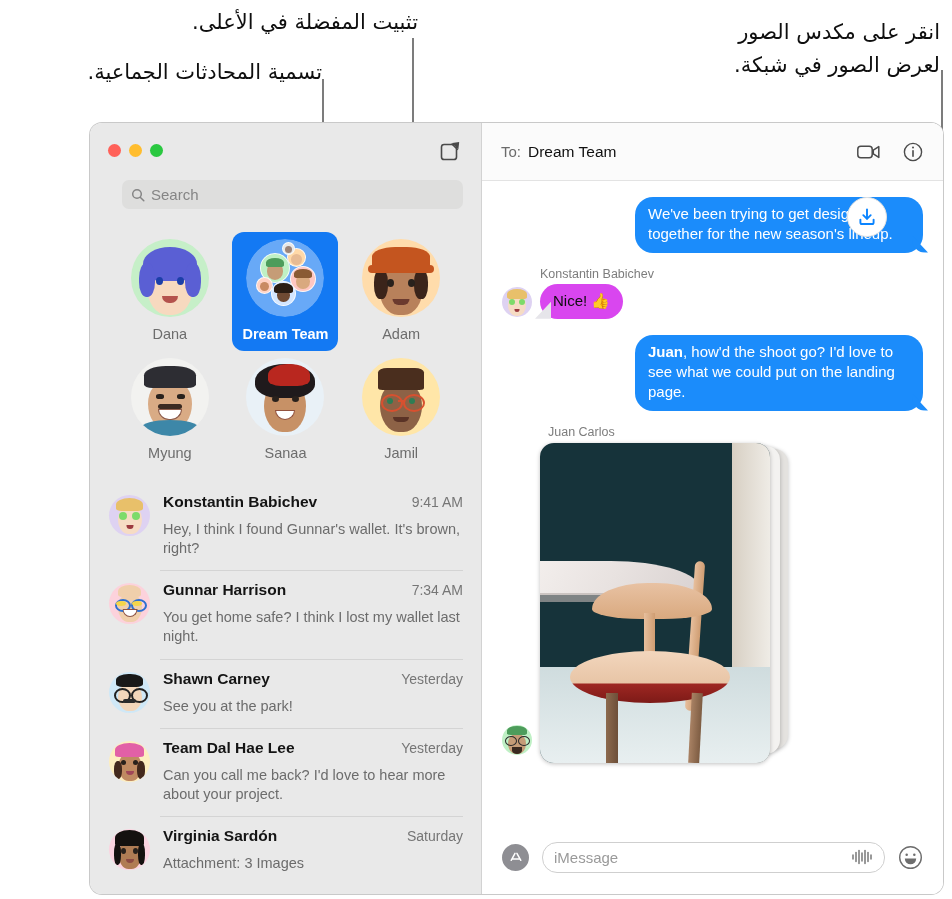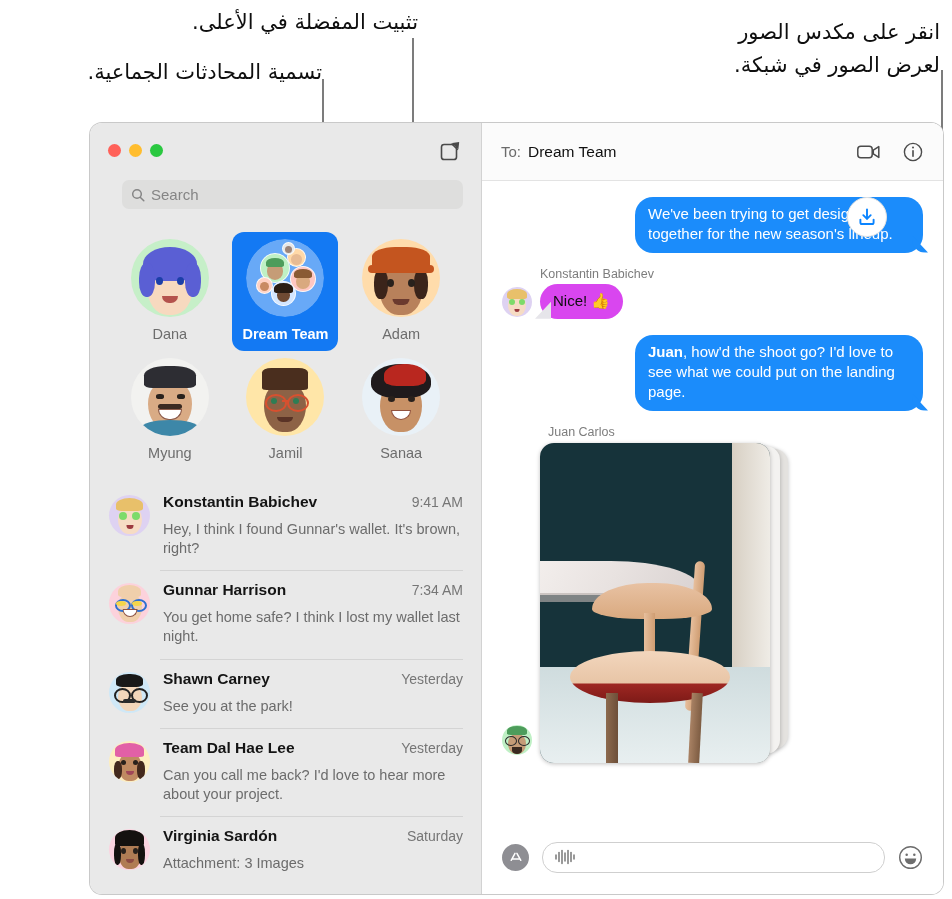--- a/index.html
+++ b/index.html
@@ -513,47 +513,47 @@
             <div class="eye" style="left:46px;top:36px;width:8px;height:5px;border-radius:40%;"></div>
             <div class="hairblob" style="left:27px;top:46px;width:24px;height:5px;background:#3a2a22;border-radius:3px;"></div>
             <div class="mouth" style="bottom:16px;width:22px;height:9px;background:#fff;border:1px solid #8a5a4a;"></div>
             <div class="hairblob" style="left:10px;bottom:0;width:58px;height:16px;background:#3d87a8;border-radius:50% 50% 0 0;"></div>
           </div>
         </div>
         <div class="pin-label">Myung</div>
       </div>
 
       <div class="pinned-item">
+        <div class="pin-avatar" style="background:#e9f1f7;">
+          <div class="face">
+            <div class="head" style="width:42px;height:50px;bottom:4px;background:#c79166;"></div>
+            <div class="hairblob" style="left:9px;top:6px;width:60px;height:34px;background:#1f1a1c;border-radius:50% 50% 40% 40%;"></div>
+            <div class="hairblob" style="left:22px;top:6px;width:42px;height:22px;background:#b9271f;border-radius:50% 50% 30% 30%;"></div>
+            <div class="eye" style="left:26px;top:38px;width:7px;height:6px;"></div>
+            <div class="eye" style="left:46px;top:38px;width:7px;height:6px;"></div>
+            <div class="mouth" style="bottom:16px;width:18px;height:8px;background:#fff;border:1px solid #92523f;"></div>
+          </div>
+        </div>
+        <div class="pin-label">Sanaa</div>
+      </div>
+
+      <div class="pinned-item">
         <div class="pin-avatar" style="background:#ffe6a8;">
           <div class="face">
             <div class="head" style="width:42px;height:50px;bottom:4px;background:#8d6246;"></div>
             <div class="hairblob" style="left:16px;top:10px;width:46px;height:22px;background:#4a2e1e;border-radius:20% 20% 10% 10%;"></div>
             <div class="glasses" style="left:19px;top:36px;width:18px;height:14px;border-color:#d8502f;"></div>
             <div class="glasses" style="left:41px;top:36px;width:18px;height:14px;border-color:#d8502f;"></div>
             <div style="position:absolute;left:36px;top:42px;width:6px;height:2px;background:#d8502f;"></div>
             <div class="eye" style="left:25px;top:40px;width:6px;height:6px;background:#2e7d54;"></div>
             <div class="eye" style="left:47px;top:40px;width:6px;height:6px;background:#2e7d54;"></div>
             <div class="mouth" style="bottom:14px;width:16px;height:5px;background:#5a3326;"></div>
           </div>
         </div>
         <div class="pin-label">Jamil</div>
-      </div>
-
-      <div class="pinned-item">
-        <div class="pin-avatar" style="background:#e9f1f7;">
-          <div class="face">
-            <div class="head" style="width:42px;height:50px;bottom:4px;background:#c79166;"></div>
-            <div class="hairblob" style="left:9px;top:6px;width:60px;height:34px;background:#1f1a1c;border-radius:50% 50% 40% 40%;"></div>
-            <div class="hairblob" style="left:22px;top:6px;width:42px;height:22px;background:#b9271f;border-radius:50% 50% 30% 30%;"></div>
-            <div class="eye" style="left:26px;top:38px;width:7px;height:6px;"></div>
-            <div class="eye" style="left:46px;top:38px;width:7px;height:6px;"></div>
-            <div class="mouth" style="bottom:16px;width:18px;height:8px;background:#fff;border:1px solid #92523f;"></div>
-          </div>
-        </div>
-        <div class="pin-label">Sanaa</div>
       </div>
     </div>
 
     <div id="conversation-list">
 
       <div class="conv-row">
         <div class="conv-avatar" style="background:#ded2f2;">
           <div class="face">
             <div class="head" style="width:24px;height:28px;bottom:2px;background:#f6dcc4;"></div>
             <div class="hairblob" style="left:7px;top:3px;width:27px;height:13px;background:#e8c06a;border-radius:50% 50% 20% 20%;"></div>
@@ -752,20 +752,21 @@
     </div>
 
     <div id="compose-bar">
       <div id="apps-button">
         <svg width="16" height="16" viewBox="0 0 16 16">
           <path d="M3.2 11.3 L7.0 4.4 M8.9 4.4 L12.8 11.3 M4.0 9.9 L12.0 9.9" stroke="#ffffff" stroke-width="1.5" stroke-linecap="round" fill="none"></path>
         </svg>
       </div>
 
       <div id="imessage-field">
+        <span id="imessage-placeholder">iMessage</span>
         <span style="display:flex;">
           <svg width="22" height="16" viewBox="0 0 22 16">
             <g stroke="#6e6e6e" stroke-width="1.4" stroke-linecap="round">
               <line x1="2" y1="6" x2="2" y2="10"></line>
               <line x1="5" y1="3.5" x2="5" y2="12.5"></line>
               <line x1="8" y1="1.5" x2="8" y2="14.5"></line>
               <line x1="11" y1="4" x2="11" y2="12"></line>
               <line x1="14" y1="1.5" x2="14" y2="14.5"></line>
               <line x1="17" y1="3.5" x2="17" y2="12.5"></line>
               <line x1="20" y1="6" x2="20" y2="10"></line>

